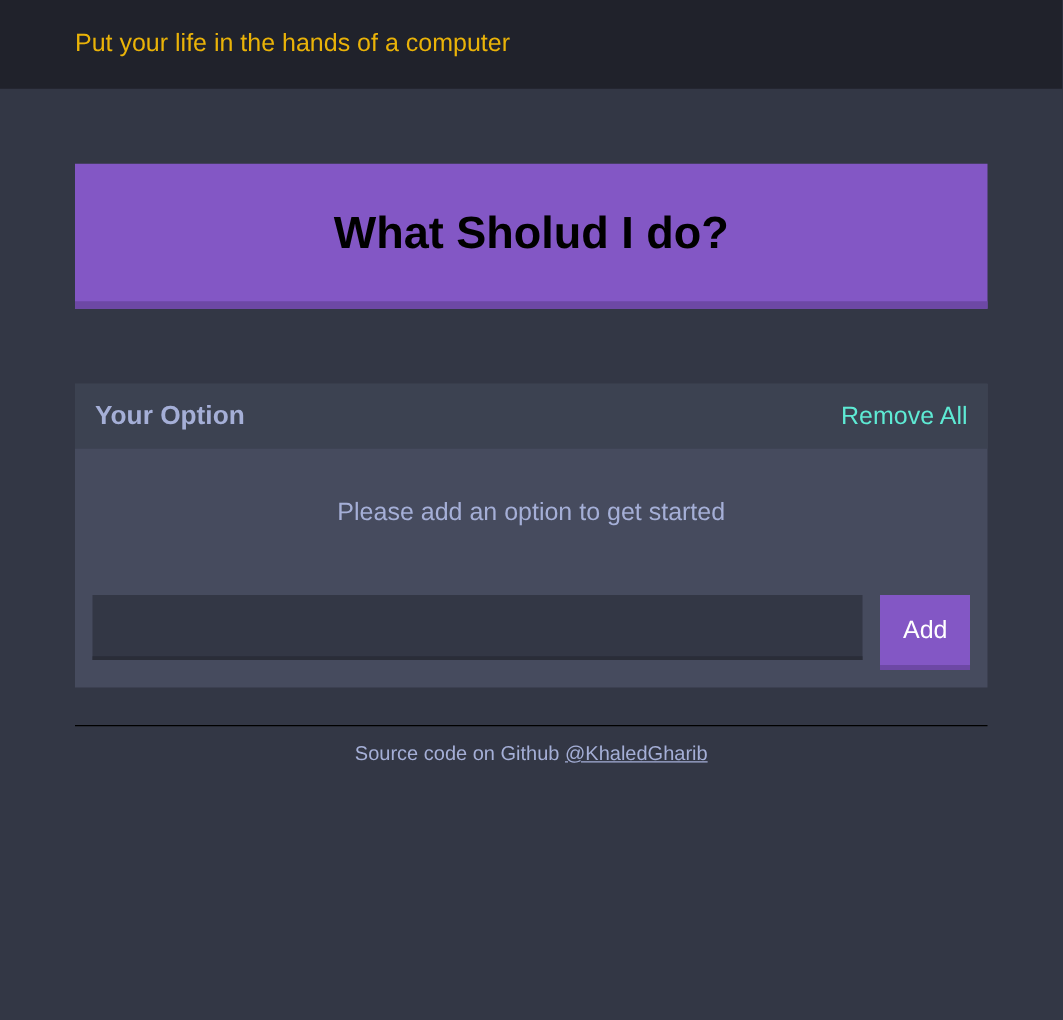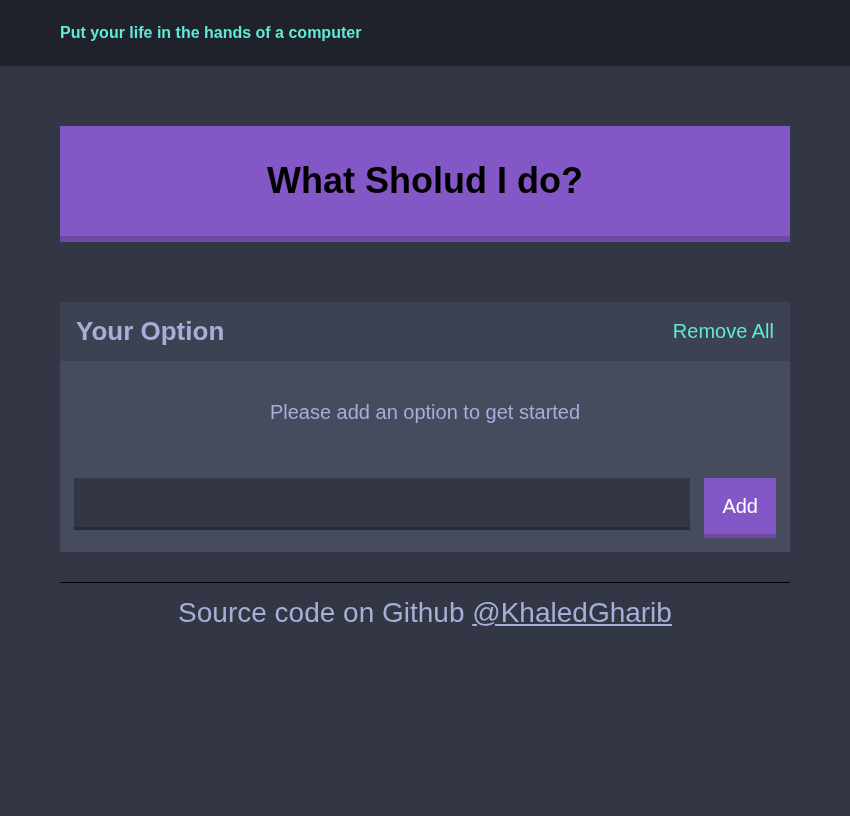--- a/index.html
+++ b/index.html
@@ -27,23 +27,23 @@
       padding-left: 0;
     }
     .header-title {
       color: #ffffff;
       font-size: 36px;
       font-weight: bold;
       margin-bottom: 20px;
       padding-left: 0;
     }
     .header-subtitle {
-      color: #5eead4;
-      font-size: 16px;
-      font-weight: bold;
+      color: #eab308;
+      font-size: 20px;
+      font-weight: normal;
     }
     .action-section {
       padding-top: 60px;
       padding-bottom: 60px;
     }
     .big-button {
       width: 100%;
       background-color: #8357c5;
       color: #000000;
       border: none;
@@ -59,21 +59,21 @@
     }
     .widget-header {
       display: flex;
       justify-content: space-between;
       align-items: center;
       background-color: #3c4251;
       padding: 14px 16px;
     }
     .widget-header-title {
       color: #a5afd7;
-      font-size: 26px;
+      font-size: 21px;
       font-weight: bold;
     }
     .button-link {
       background: none;
       border: none;
       color: #5eead4;
       font-size: 20px;
       cursor: pointer;
     }
     .widget-message {
@@ -106,21 +106,21 @@
       padding: 10px 18px;
       cursor: pointer;
       height: 60px;
     }
     .footer {
       border-top: 1px solid #000000;
       margin-top: 30px;
       padding-top: 14px;
       text-align: center;
       color: #a5afd7;
-      font-size: 28px;
+      font-size: 16px;
     }
     .footer a {
       color: #a5afd7;
       text-decoration: underline;
     }
   </style>
 </head>
 <body>
 
 <div class="header">

